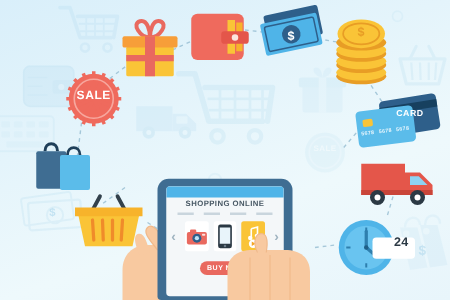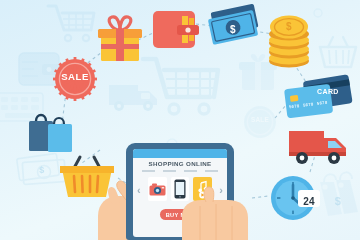--- a/index.html
+++ b/index.html
@@ -334,21 +334,21 @@
         <rect x="36.6" y="25.2" width="3.4" height="1.6"></rect>
       </g>
       <g stroke="#2e7fae" stroke-width="2.6" stroke-linecap="round">
         <path d="M24,26 L24,13"></path>
         <path d="M24,26 L32,33"></path>
       </g>
       <circle cx="24" cy="26" r="1.8" fill="#1f5f86"></circle>
     </svg>
   </div>
   <div style="position:absolute;left:298px;top:190px;width:22px;height:17px;background:#fff;border-radius:3px;
-              display:flex;align-items:flex-end;justify-content:center;">
+              display:flex;align-items:flex-start;justify-content:center;padding-left:12px;">
     <span class="lbl" style="position:static;color:#2b3944;font-size:10px;">24</span>
   </div>
 
   <div class="node" style="left:96px;top:170px;z-index:4;">
     <svg width="64" height="70" viewBox="0 0 64 70">
       <path d="M2,70 L2,46 C2,34 10,26 22,26 L40,26 C50,26 56,32 56,42 L56,70 Z" fill="#f8c9a0"></path>
       <path d="M30,30 C24,22 18,16 22,12 C26,8 32,16 36,24" fill="#f8c9a0" stroke="#f0b98a" stroke-width="1"></path>
       <path d="M16,34 C12,26 10,18 15,17 C20,16 22,26 24,32" fill="#f8c9a0"></path>
     </svg>
   </div>

